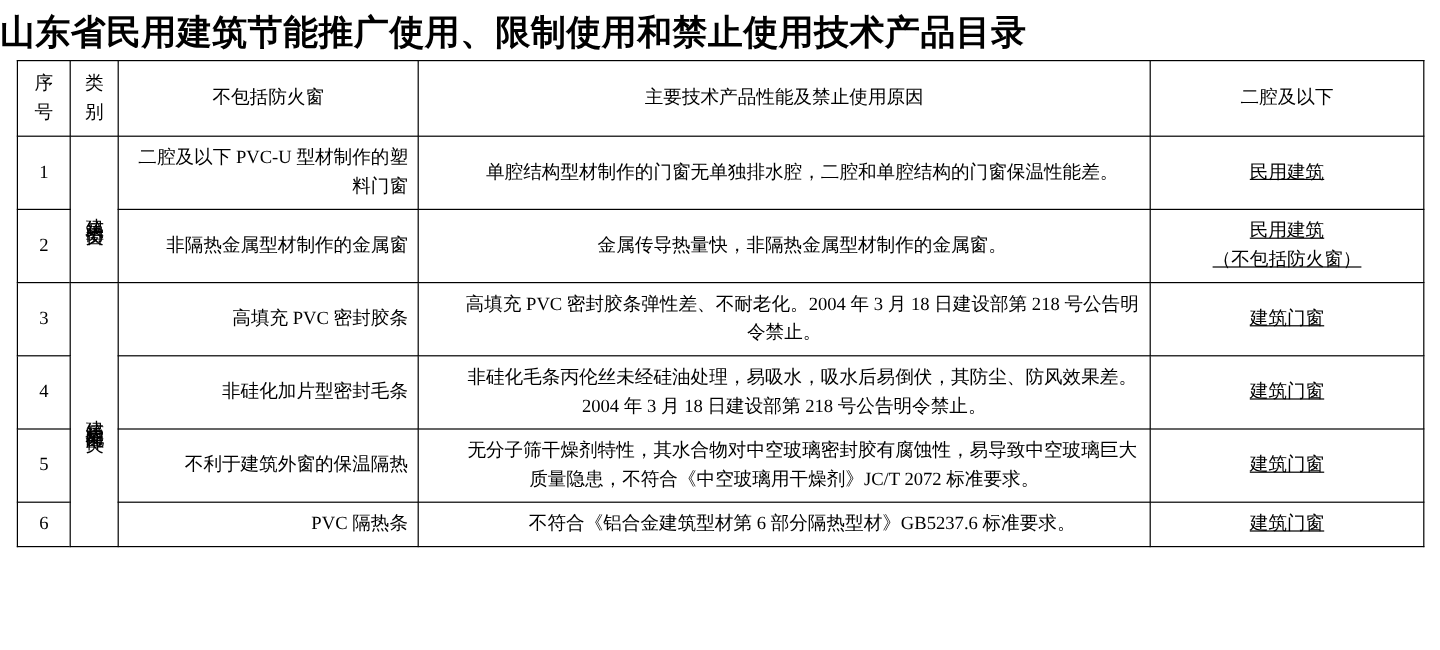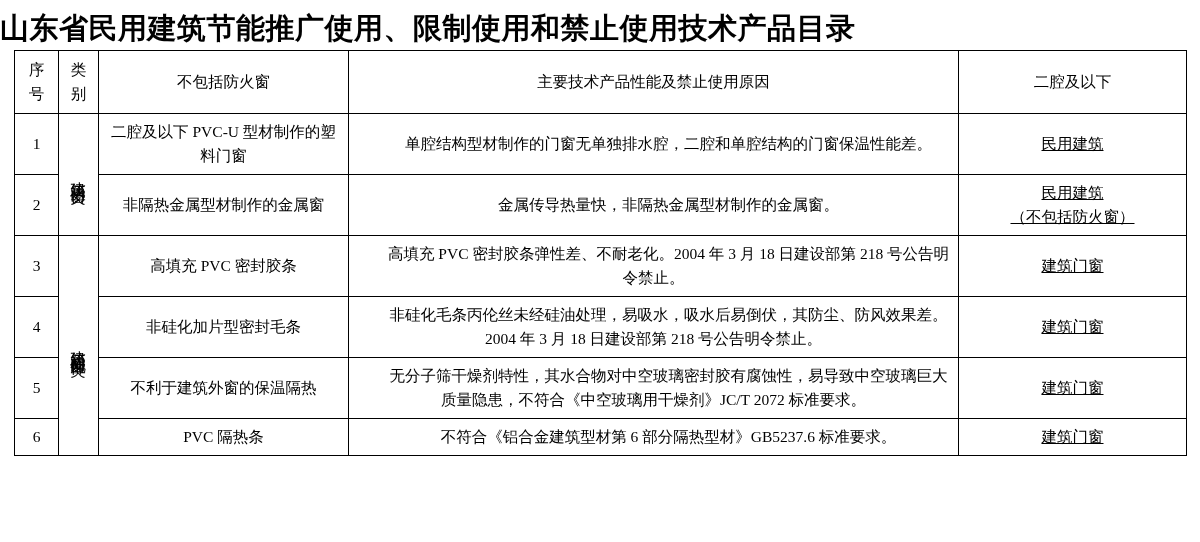--- a/index.html
+++ b/index.html
@@ -73,21 +73,21 @@
     font-size: 15px;
   }
   td.cell-cat {
     text-align: center;
     font-size: 15.5px;
     line-height: 1.45;
     padding: 4px 2px;
     width: 40px;
   }
   td.cell-name {
-    text-align: center;
+    text-align: right;
     text-indent: 0;
   }
   td.cell-perf {
     text-align: center;
     text-indent: 30px;
   }
   td.cell-scope {
     text-align: center;
     line-height: 1.6;
     text-decoration: underline;

